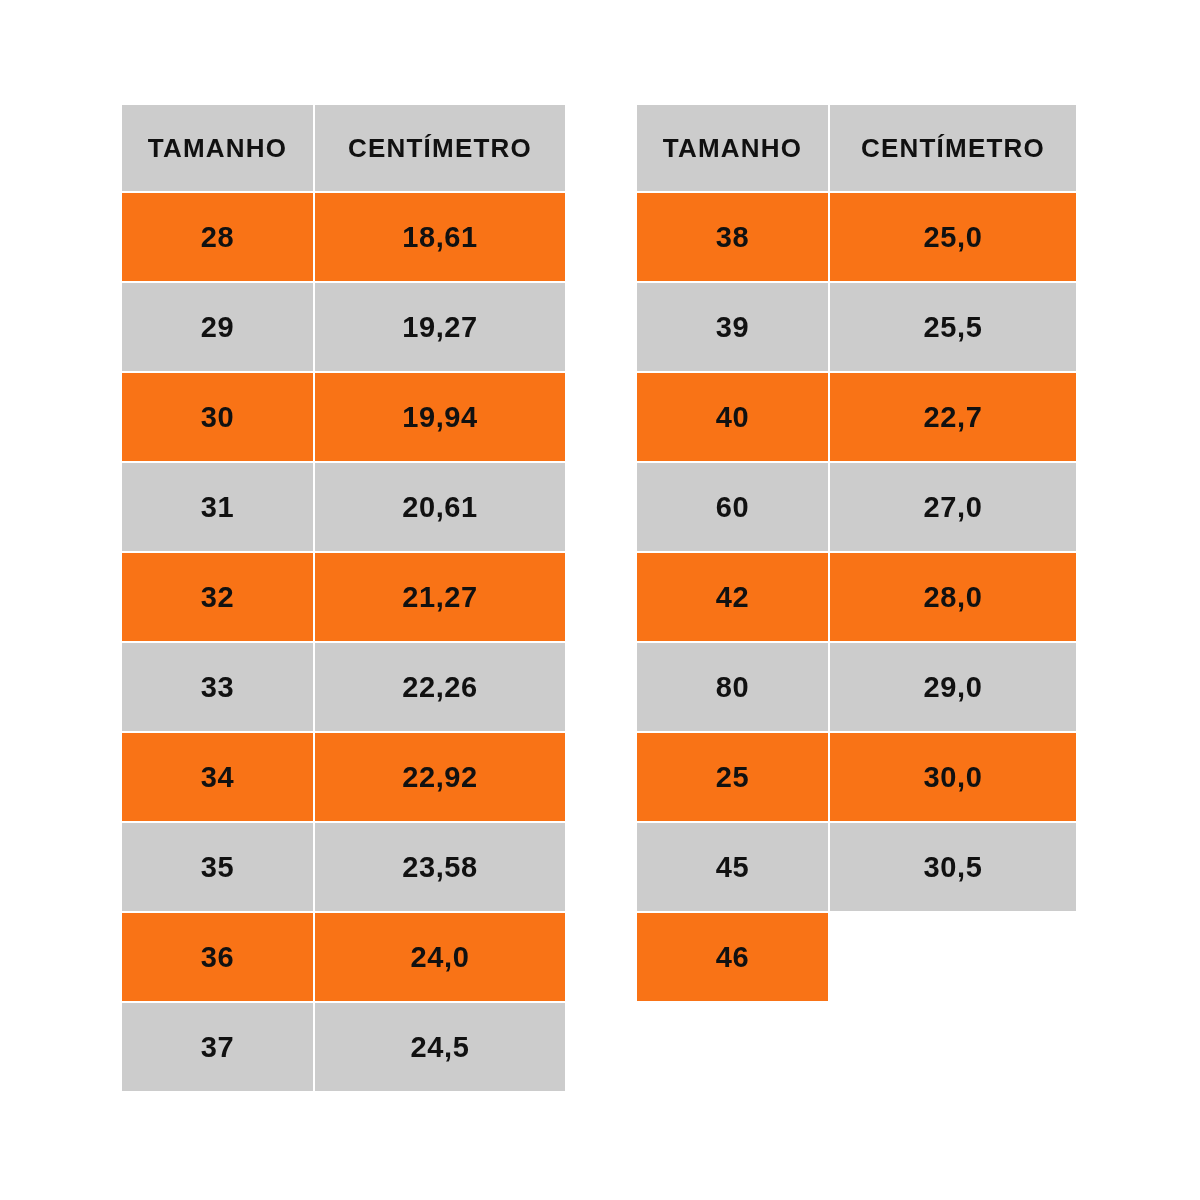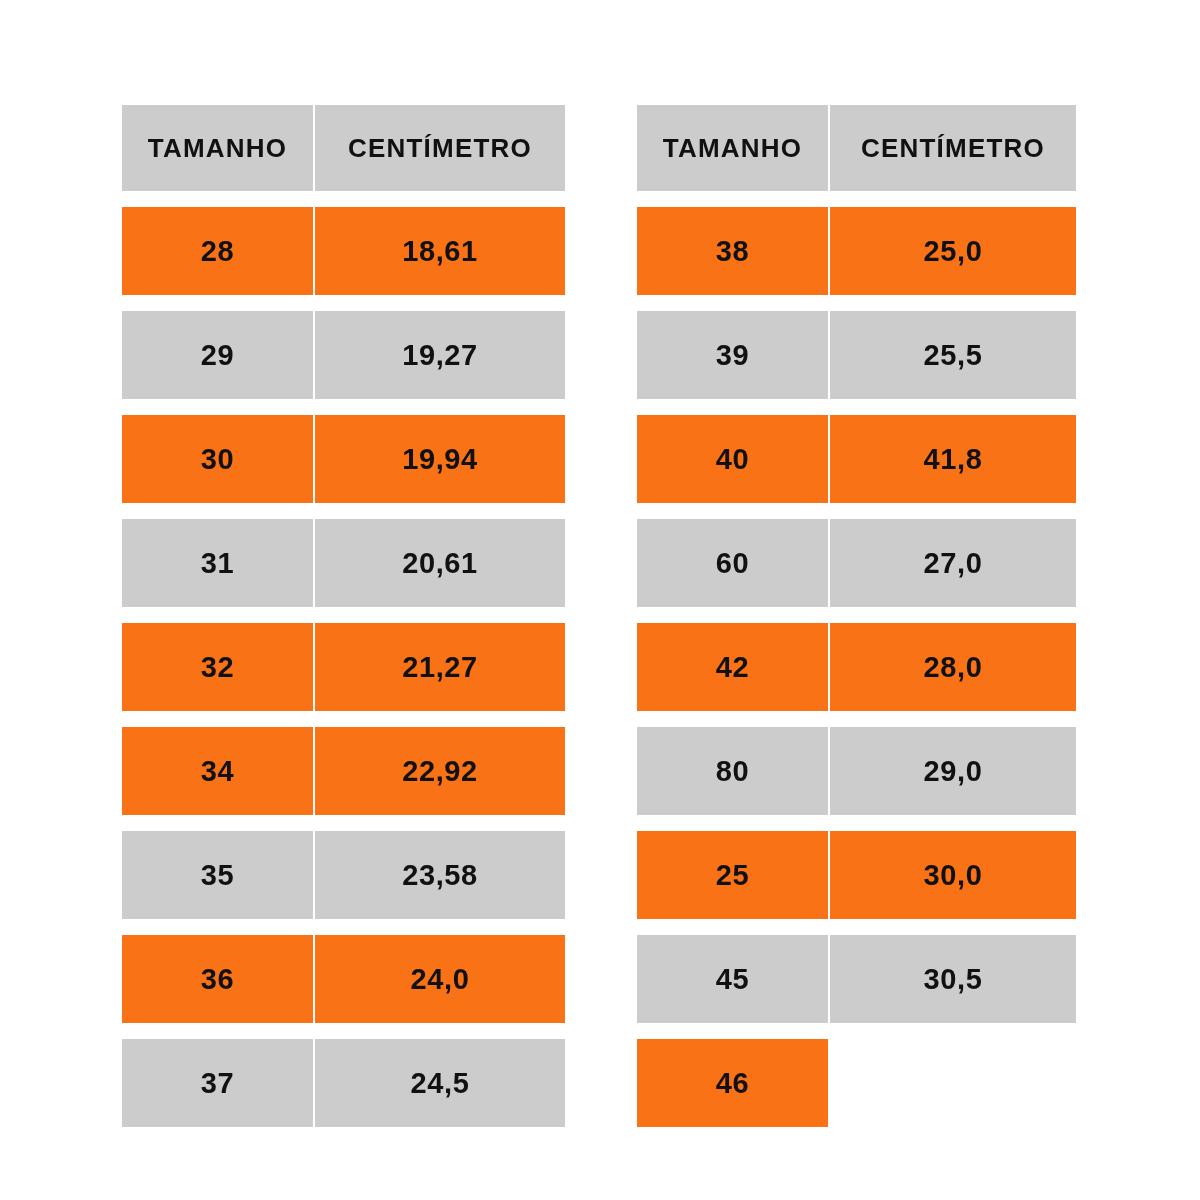--- a/index.html
+++ b/index.html
@@ -17,21 +17,21 @@
   #stage {
     position: relative;
     width: 1200px;
     height: 1200px;
   }
 
   .size-table {
     position: absolute;
     display: flex;
     flex-direction: column;
-    gap: 16px;
+    gap: 2px;
     box-sizing: border-box;
   }
 
   #table-left {
     left: 122px;
     top: 105px;
     width: 443px;
   }
 
   #table-right {
@@ -104,20 +104,24 @@
       <div class="t-cell c-cm">19,94</div>
     </div>
     <div class="t-row data-row shade-dark">
       <div class="t-cell c-size">31</div>
       <div class="t-cell c-cm">20,61</div>
     </div>
     <div class="t-row data-row shade-light">
       <div class="t-cell c-size">32</div>
       <div class="t-cell c-cm">21,27</div>
     </div>
+    <div class="t-row data-row shade-dark">
+      <div class="t-cell c-size">33</div>
+      <div class="t-cell c-cm">22,26</div>
+    </div>
     <div class="t-row data-row shade-light">
       <div class="t-cell c-size">34</div>
       <div class="t-cell c-cm">22,92</div>
     </div>
     <div class="t-row data-row shade-dark">
       <div class="t-cell c-size">35</div>
       <div class="t-cell c-cm">23,58</div>
     </div>
     <div class="t-row data-row shade-light">
       <div class="t-cell c-size">36</div>
@@ -138,21 +142,21 @@
     <div class="t-row data-row shade-light">
       <div class="t-cell c-size">38</div>
       <div class="t-cell c-cm">25,0</div>
     </div>
     <div class="t-row data-row shade-dark">
       <div class="t-cell c-size">39</div>
       <div class="t-cell c-cm">25,5</div>
     </div>
     <div class="t-row data-row shade-light">
       <div class="t-cell c-size">40</div>
-      <div class="t-cell c-cm">41,8</div>
+      <div class="t-cell c-cm">22,7</div>
     </div>
     <div class="t-row data-row shade-dark">
       <div class="t-cell c-size">60</div>
       <div class="t-cell c-cm">27,0</div>
     </div>
     <div class="t-row data-row shade-light">
       <div class="t-cell c-size">42</div>
       <div class="t-cell c-cm">28,0</div>
     </div>
     <div class="t-row data-row shade-dark">

